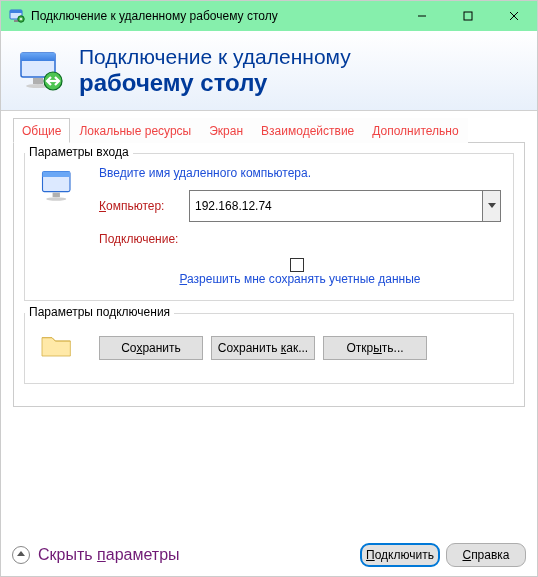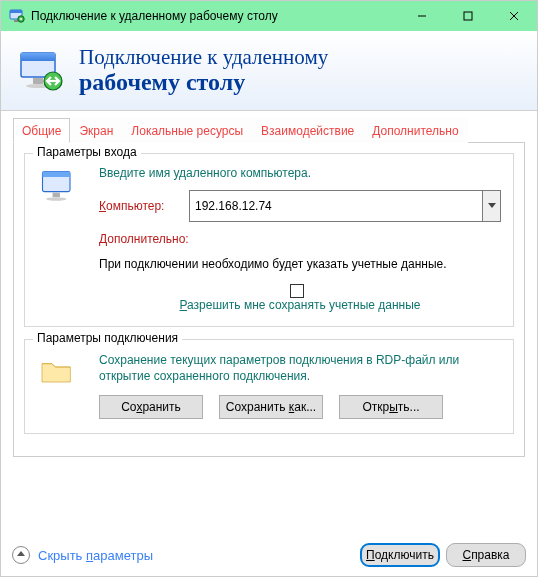--- a/index.html
+++ b/index.html
@@ -36,21 +36,21 @@
     }
     .banner {
       height: 80px;
       background: linear-gradient(to bottom, #fff 0%, #e8f0fb 100%);
       display: flex;
       align-items: center;
       padding-left: 16px;
       border-bottom: 1px solid #d0d0d0;
     }
     .banner-icon { width: 48px; height: 48px; margin-right: 14px; }
-    .banner-text { color: #003a9a; line-height: 1.15; font-family: Liberation Serif, serif; }
+    .banner-text { color: #003a9a; line-height: 1.15; }
     .banner-line1 { font-size: 21px; font-weight: 400; }
     .banner-line2 { font-size: 24px; font-weight: 700; }
     .content {
       padding: 6px 12px 0 12px;
     }
     .tabs {
       display: flex;
       border-bottom: 1px solid #ccc;
       position: relative;
     }
@@ -78,21 +78,21 @@
     }
     .groupbox {
       border: 1px solid #d8d8d8;
       padding: 12px 12px 14px 12px;
       margin-bottom: 12px;
       position: relative;
     }
     .groupbox-title {
       position: absolute;
       top: -9px;
-      left: 8px;
+      left: 0;
       background: #fff;
       padding: 0 4px;
       font-size: 12px;
       color: #000;
     }
     .gb-inner { display: flex; }
     .gb-icon { width: 48px; margin-right: 14px; }
     .gb-body { flex: 1; }
     .row { display: flex; align-items: center; margin-top: 10px; }
     .label { width: 90px; font-size: 12px; color: #b91c1c; }
@@ -107,30 +107,30 @@
     }
     .combo-wrap { flex: 1; position: relative; display: flex; }
     .combo-wrap .input { border: 1px solid #7a7a7a; }
     .combo-btn {
       width: 18px;
       border: 1px solid #7a7a7a;
       border-left: none;
       display: flex; align-items: center; justify-content: center;
       background: #efefef;
     }
-    .plain { font-size: 12px; color: #0f766e; }
+    .plain { font-size: 12px; color: #1d4ed8; }
     .hint { font-size: 12px; color: #000; line-height: 1.35; margin-top: 10px; }
     .checkbox-row { display: flex; align-items: center; margin-top: 12px; flex-direction: column; }
     .checkbox {
       width: 14px; height: 14px;
       border: 1px solid #333;
       margin-right: 6px;
       background: #fff;
     }
-    .btnrow { display: flex; gap: 16px; margin-top: 10px; }
+    .btnrow { display: flex; gap: 8px; margin-top: 10px; }
     .btn {
       height: 24px;
       min-width: 104px;
       background: #e1e1e1;
       border: 1px solid #adadad;
       font-family: inherit;
       font-size: 12px;
       cursor: default;
       display: flex; align-items: center; justify-content: center;
     }
@@ -143,21 +143,21 @@
       align-items: center;
     }
     .collapse-btn {
       width: 18px; height: 18px;
       border: 1px solid #888;
       border-radius: 50%;
       display: flex; align-items: center; justify-content: center;
       margin-right: 8px;
       background: #fff;
     }
-    .link { color: #3b82f6; font-size: 13px; }
+    .link { color: #701a75; font-size: 16px; }
     .spacer { flex: 1; }
     .footer .btn { min-width: 80px; margin-left: 6px; border-radius: 9px; }
     .footer .btn.primary { border: 2px solid #0078d7; background: #e1e1e1; }
     .u { text-decoration: underline; }
   </style>
 </head>
 <body>
 
 <div class="titlebar">
   <span class="titlebar-icon">
@@ -211,22 +211,22 @@
   </span>
   <div class="banner-text">
     <div class="banner-line1">Подключение к удаленному</div>
     <div class="banner-line2">рабочему столу</div>
   </div>
 </div>
 
 <div class="content">
   <div class="tabs">
     <div class="tab active">Общие</div>
+    <div class="tab">Локальные ресурсы</div>
     <div class="tab">Экран</div>
-    <div class="tab">Локальные ресурсы</div>
     <div class="tab">Взаимодействие</div>
     <div class="tab">Дополнительно</div>
   </div>
 
   <div class="tabpanel">
 
     <div class="groupbox">
       <div class="groupbox-title">Параметры входа</div>
       <div class="gb-inner">
         <div class="gb-icon">
@@ -246,44 +246,42 @@
               <input class="input" value="192.168.12.74" style="">
               <div class="combo-btn">
                 <svg width="8" height="6">
                     <path d="M0 0 L8 0 L4 5 Z" fill="#444"></path>
                   </svg>
               </div>
             </div>
           </div>
 
           <div class="row">
-            <div class="label">Дополнительно:</div>
+            <div class="label">Подключение:</div>
           </div>
 
-          <div class="hint">При подключении необходимо будет указать учетные данные.</div>
 
           <div class="checkbox-row">
             <div class="checkbox"></div>
             <span class="plain"><span class="u">Р</span><span id="rem-rest">азрешить мне сохранять учетные данные</span></span>
           </div>
         </div>
       </div>
     </div>
 
     <div class="groupbox">
       <div class="groupbox-title">Параметры подключения</div>
       <div class="gb-inner">
         <div class="gb-icon">
           <svg viewBox="0 0 48 48" width="40" height="40">
             <path d="M6 14 L6 36 L40 36 L40 18 L22 18 L18 14 Z" fill="#ffe9a8" stroke="#d6b24a"></path>
             <path d="M6 14 L18 14 L22 18 L40 18" fill="none" stroke="#d6b24a"></path>
           </svg>
         </div>
         <div class="gb-body">
-          <div class="plain" style="line-height:1.35">Сохранение текущих параметров подключения в RDP-файл или открытие сохраненного подключения.</div>
           <div class="btnrow">
             <div class="btn">
                 <span>Со<span class="u">х</span>ранить</span>
               </div>
             <div class="btn">
                 <span>Сохранить <span class="u">к</span>ак...</span>
               </div>
             <div class="btn">
                 <span>Откр<span class="u">ы</span>ть...</span>
               </div>

